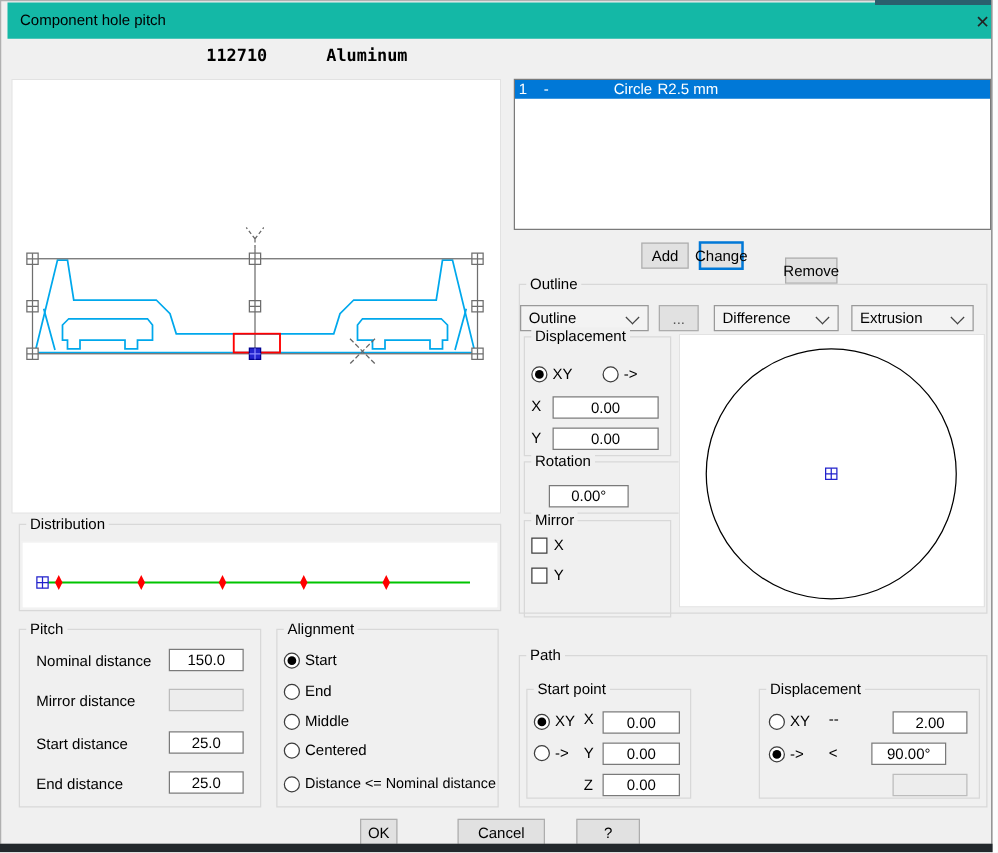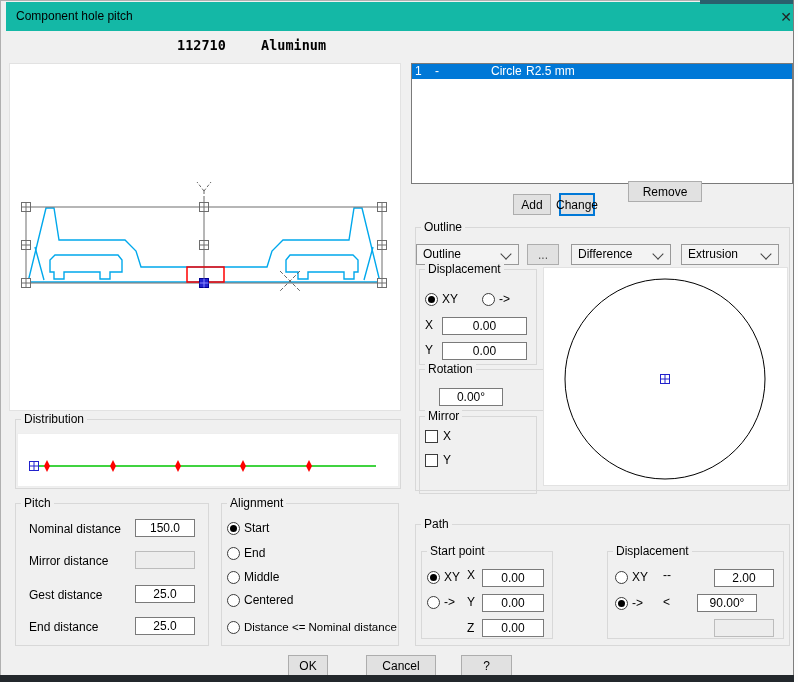--- a/index.html
+++ b/index.html
@@ -39,21 +39,21 @@
 
 <div id="stage">
   <div class="dlg">
 
     <div class="titlebar">
       <div class="title">Component hole pitch</div>
       <div class="close">✕</div>
     </div>
 
     <div class="hdr">
-      <span style="left:176px">112710</span>
+      <span style="left:164px">112710</span>
       <span style="left:260px">Aluminum</span>
     </div>
 
     <div class="panel" style="left:8px;top:62px;width:392px;height:348px;">
       <svg width="390" height="346">
 
         <path d="M18 218 L36 144 L44 144 L49 176 L115 176 L126 187 L131 203 L257 203 L262 187 L273 176 L339 176 L344 144 L352 144 L370 218 Z" fill="none" stroke="#00a8ec" stroke-width="1.4"></path>
         <path d="M25 183 L34 216 M363 183 L354 216" fill="none" stroke="#00a8ec" stroke-width="1.4"></path>
         <path d="M45 191 H108 L112 196 V208 H100 V215 H90 V208 H54 V215 H44 V208 H40 V196 Z" fill="none" stroke="#00a8ec" stroke-width="1.4"></path>
         <path d="M343 191 H280 L276 196 V208 H288 V215 H298 V208 H334 V215 H344 V208 H348 V196 Z" fill="none" stroke="#00a8ec" stroke-width="1.4"></path>
@@ -108,21 +108,21 @@
     <div class="list">
       <div class="lrow">
         <span class="c1">1</span>
         <span class="c2">-</span>
         <span class="c3">Circle</span>
         <span>R2.5 mm</span>
       </div>
     </div>
     <div class="btn" style="left:512px;top:193px;width:38px;height:21px;">Add</div>
     <div class="btn def" style="left:558px;top:192px;width:36px;height:23px;">Change</div>
-    <div class="btn" style="left:627px;top:180px;width:74px;height:21px;">Remove</div>
+    <div class="btn" style="left:627px;top:205px;width:42px;height:21px;">Remove</div>
 
     <div class="grp" style="left:414px;top:226px;width:375px;height:264px;">
       <span class="glabel">Outline</span>
     </div>
     <div class="combo" style="left:415px;top:243px;width:103px;">
       <span>Outline</span><span class="chev"></span>
     </div>
     <div class="btn" style="left:526px;top:243px;width:32px;height:21px;color:#555;">...</div>
     <div class="combo" style="left:570px;top:243px;width:100px;">
       <span>Difference</span><span class="chev"></span>
@@ -186,21 +186,21 @@
       </svg>
     </div>
 
     <div class="grp" style="left:14px;top:502px;width:194px;height:143px;">
       <span class="glabel">Pitch</span>
     </div>
     <span class="lbl" style="left:28px;top:521px;">Nominal distance</span>
     <input class="field" style="left: 134px; top: 518px; width: 60px;" readonly="" value="150.0">
     <span class="lbl" style="left:28px;top:553px;">Mirror distance</span>
     <input class="field dis" style="left: 134px; top: 550px; width: 60px;" readonly="" value="">
-    <span class="lbl" style="left:28px;top:587px;">Gest distance</span>
+    <span class="lbl" style="left:28px;top:587px;">Start distance</span>
     <input class="field" style="left: 134px; top: 584px; width: 60px;" readonly="" value="25.0">
     <span class="lbl" style="left:28px;top:619px;">End distance</span>
     <input class="field" style="left: 134px; top: 616px; width: 60px;" readonly="" value="25.0">
 
     <div class="grp" style="left:220px;top:502px;width:178px;height:143px;">
       <span class="glabel">Alignment</span>
     </div>
     <span class="radio on" style="left:226px;top:521px;"></span>
     <span class="lbl" style="left:243px;top:520px;">Start</span>
     <span class="radio" style="left:226px;top:546px;"></span>
@@ -236,21 +236,21 @@
     <span class="radio" style="left:614px;top:570px;"></span>
     <span class="lbl" style="left:631px;top:569px;">XY</span>
     <span class="lbl" style="left:662px;top:567px;">--</span>
     <input class="field" style="left: 713px; top: 568px; width: 60px;" readonly="" value="2.00">
     <span class="radio on" style="left:614px;top:596px;"></span>
     <span class="lbl" style="left:631px;top:595px;">-&gt;</span>
     <span class="lbl" style="left:662px;top:594px;">&lt;</span>
     <input class="field" style="left: 696px; top: 593px; width: 60px;" readonly="" value="90.00°">
     <input class="field dis" style="left: 713px; top: 618px; width: 60px;" readonly="" value="">
 
-    <div class="btn" style="left:287px;top:654px;width:40px;height:21px;">OK</div>
+    <div class="btn" style="left:287px;top:654px;width:30px;height:21px;">OK</div>
     <div class="btn" style="left:365px;top:654px;width:70px;height:21px;">Cancel</div>
     <div class="btn" style="left:460px;top:654px;width:51px;height:21px;">?</div>
   </div>
 
   <div class="edge-teal"></div>
   <div class="edge-right"></div>
   <div class="edge-bottom"></div>
 </div>
 
 </body></html>

